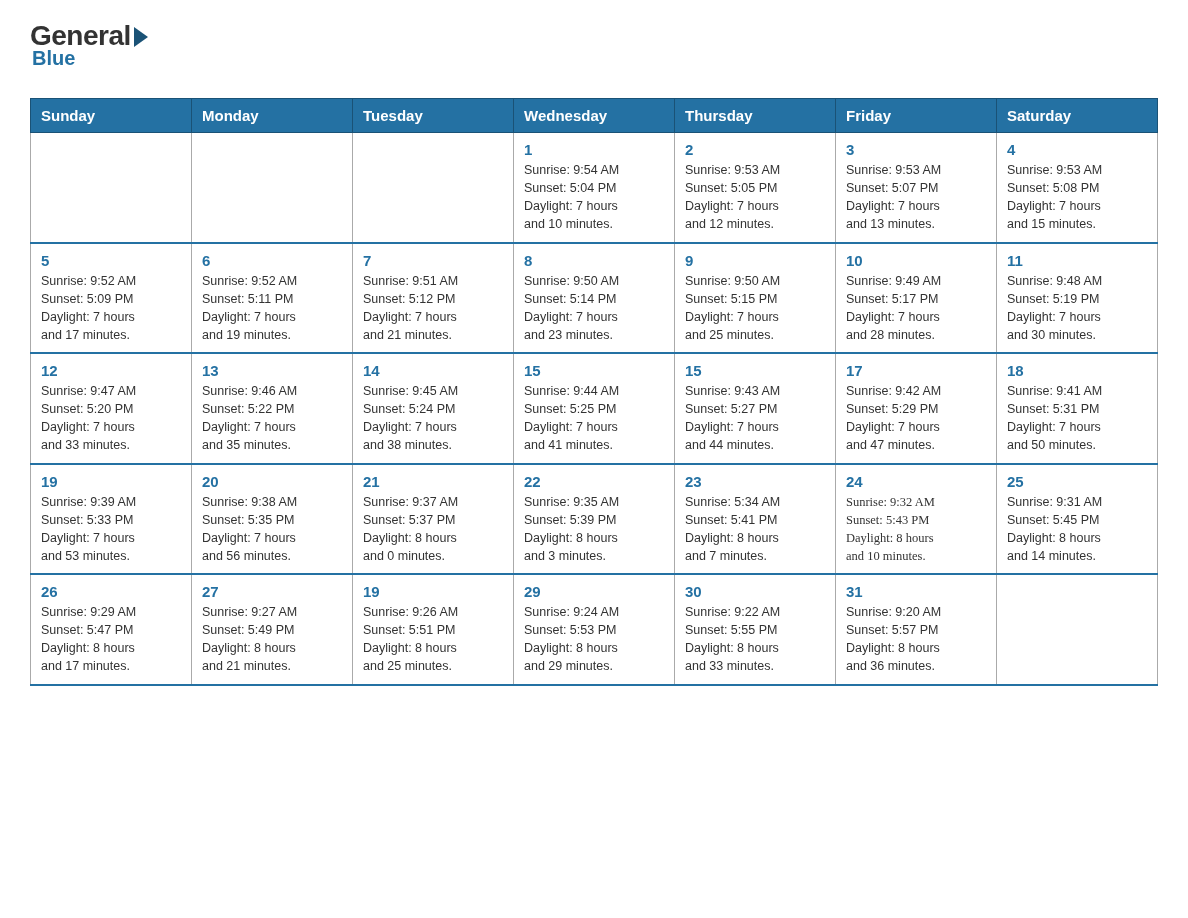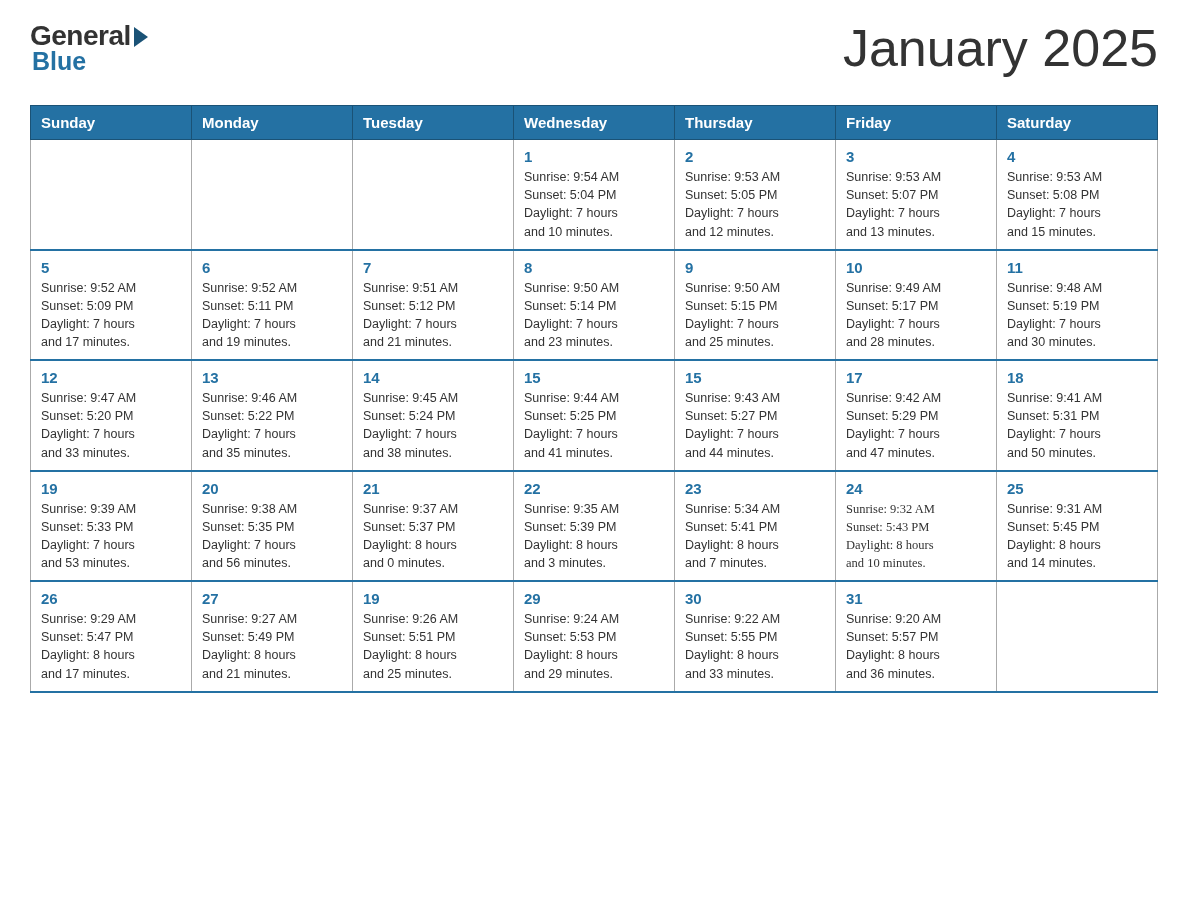--- a/index.html
+++ b/index.html
@@ -34,21 +34,21 @@
     .logo-arrow {
       width: 0;
       height: 0;
       border-left: 14px solid #1a5276;
       border-top: 10px solid transparent;
       border-bottom: 10px solid transparent;
       margin-left: 3px;
       margin-top: 2px;
     }
     .logo-blue {
-      font-size: 25px;
+      font-size: 20px;
       font-weight: bold;
       color: #2471a3;
       margin-top: -5px;
       margin-left: 2px;
     }
     .title-block {
       text-align: right;
     }
     .calendar-title {
       font-size: 52px;
@@ -108,21 +108,20 @@
 
 <div class="header">
   <div class="logo">
     <div class="logo-top">
       <span class="logo-general">General</span>
       <div class="logo-arrow"></div>
     </div>
     <span class="logo-blue">Blue</span>
   </div>
   <div class="title-block">
-    <div class="calendar-title">January 2025</div>
   </div>
 </div>
 
 <table>
   <thead>
     <tr>
     <th>Sunday</th>
         <th>Monday</th>
         <th>Tuesday</th>
         <th>Wednesday</th>

